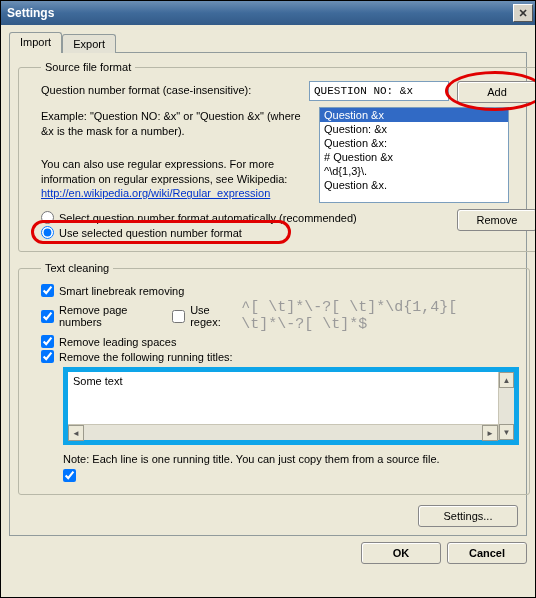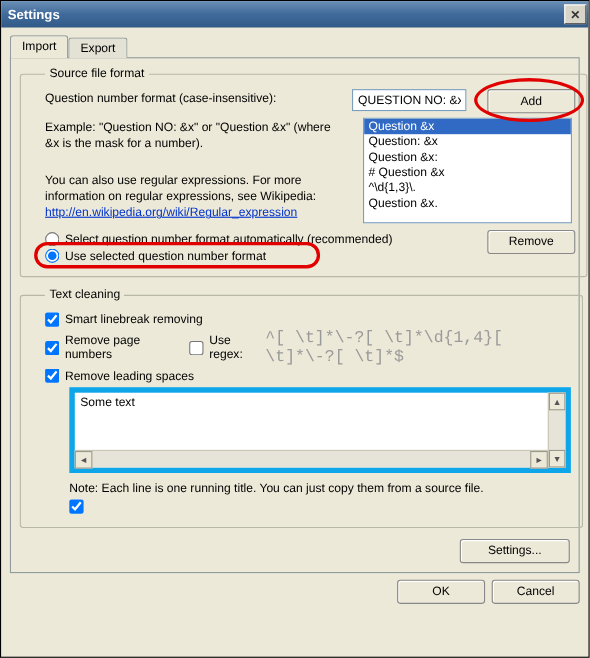--- a/index.html
+++ b/index.html
@@ -68,21 +68,21 @@
     position:relative;
     z-index:1;
   }
   fieldset {
     border:1px solid #b8b8a8;
     border-radius:3px;
     padding:8px 10px 10px 22px;
     margin:0 0 10px 0;
   }
   legend { padding:0 4px; }
-  .row { display:flex; align-items:flex-start; gap:19px; margin-bottom:4px;}
+  .row { display:flex; align-items:flex-start; gap:8px; margin-bottom:4px;}
   .label-col { width:260px; padding-top:2px;}
   .input-text {
     height:20px;
     border:1px solid #7b9ebd;
     padding:2px 4px;
     font: inherit;
     background:#fff;
   }
   .btn {
     min-width:80px;
@@ -142,21 +142,21 @@
     border-left:1px solid #c8c5b5;
     display:flex;flex-direction:column;justify-content:space-between;
   }
   .scroll-btn{height:16px;background:#ece9d8;border:1px solid #9c9a8c;display:flex;align-items:center;justify-content:center;font-size:8px;color:#555;}
   .hscroll {
     position:absolute;left:0;right:16px;bottom:0;height:16px;
     background:#e6e4d8;border-top:1px solid #c8c5b5;display:flex;justify-content:space-between;
   }
   .note { margin:8px 0 4px 22px; color:#000;}
   .footer-btns {
-    display:flex; justify-content:flex-end; gap:6px; padding:6px 0 0 0;
+    display:flex; justify-content:flex-end; gap:6px; padding:6px 0 0 0;font-weight:bold;
   }
   .right { display:flex; justify-content:flex-end; margin-top:4px;}
   .fmt-input-wrap{position:relative;}
 </style>
 </head>
 <body>
 
 <div class="titlebar">
   <span class="titlebar-text">Settings</span>
   <div class="close-btn">✕</div>
@@ -167,21 +167,21 @@
     <div class="tab active">Import</div>
     <div class="tab inactive">Export</div>
   </div>
   <div class="tab-panel">
 
     <fieldset style="position:relative;">
       <legend>Source file format</legend>
 
       <div class="row">
         <div class="label-col helptext">Question number format (case-insensitive):</div>
-        <input class="input-text" style="width: 104px;" value="QUESTION NO: &amp;x">
+        <input class="input-text" style="width: 140px; font-family: Liberation Mono, monospace;" value="QUESTION NO: &amp;x">
         <div class="fmt-input-wrap" style="position:relative;">
           <button class="btn">Add</button>
           <div class="red-oval" style="left:-12px;top:-10px;width:100px;height:40px;"></div>
         </div>
       </div>
 
       <div class="row">
         <div class="label-col helptext" style="width:270px">
           <div>Example: "Question NO: &amp;x" or "Question &amp;x" (where &amp;x is the mask for a number).</div>
           <div style="margin-top:18px">You can also use regular expressions. For more information on regular expressions, see Wikipedia:</div>
@@ -225,20 +225,24 @@
         <label>Remove page numbers</label>
         <span style="width:16px"></span>
         <input type="checkbox" style="">
         <label>Use regex:</label>
         <span class="regex-sample">^[ \t]*\-?[ \t]*\d{1,4}[ \t]*\-?[ \t]*$</span>
       </div>
       <div class="chk-row">
         <input type="checkbox" checked="" style="">
         <label>Remove leading spaces</label>
       </div>
+      <div class="chk-row">
+        <input type="checkbox" checked="" style="">
+        <label>Remove the following running titles:</label>
+      </div>
 
       <div class="textarea-wrap">
         <div class="textarea-inner">Some text</div>
         <div class="vscroll">
           <div class="scroll-btn">▲</div>
           <div class="scroll-btn">▼</div>
         </div>
         <div class="hscroll">
           <div class="scroll-btn" style="width:16px">◄</div>
           <div class="scroll-btn" style="width:16px">►</div>

